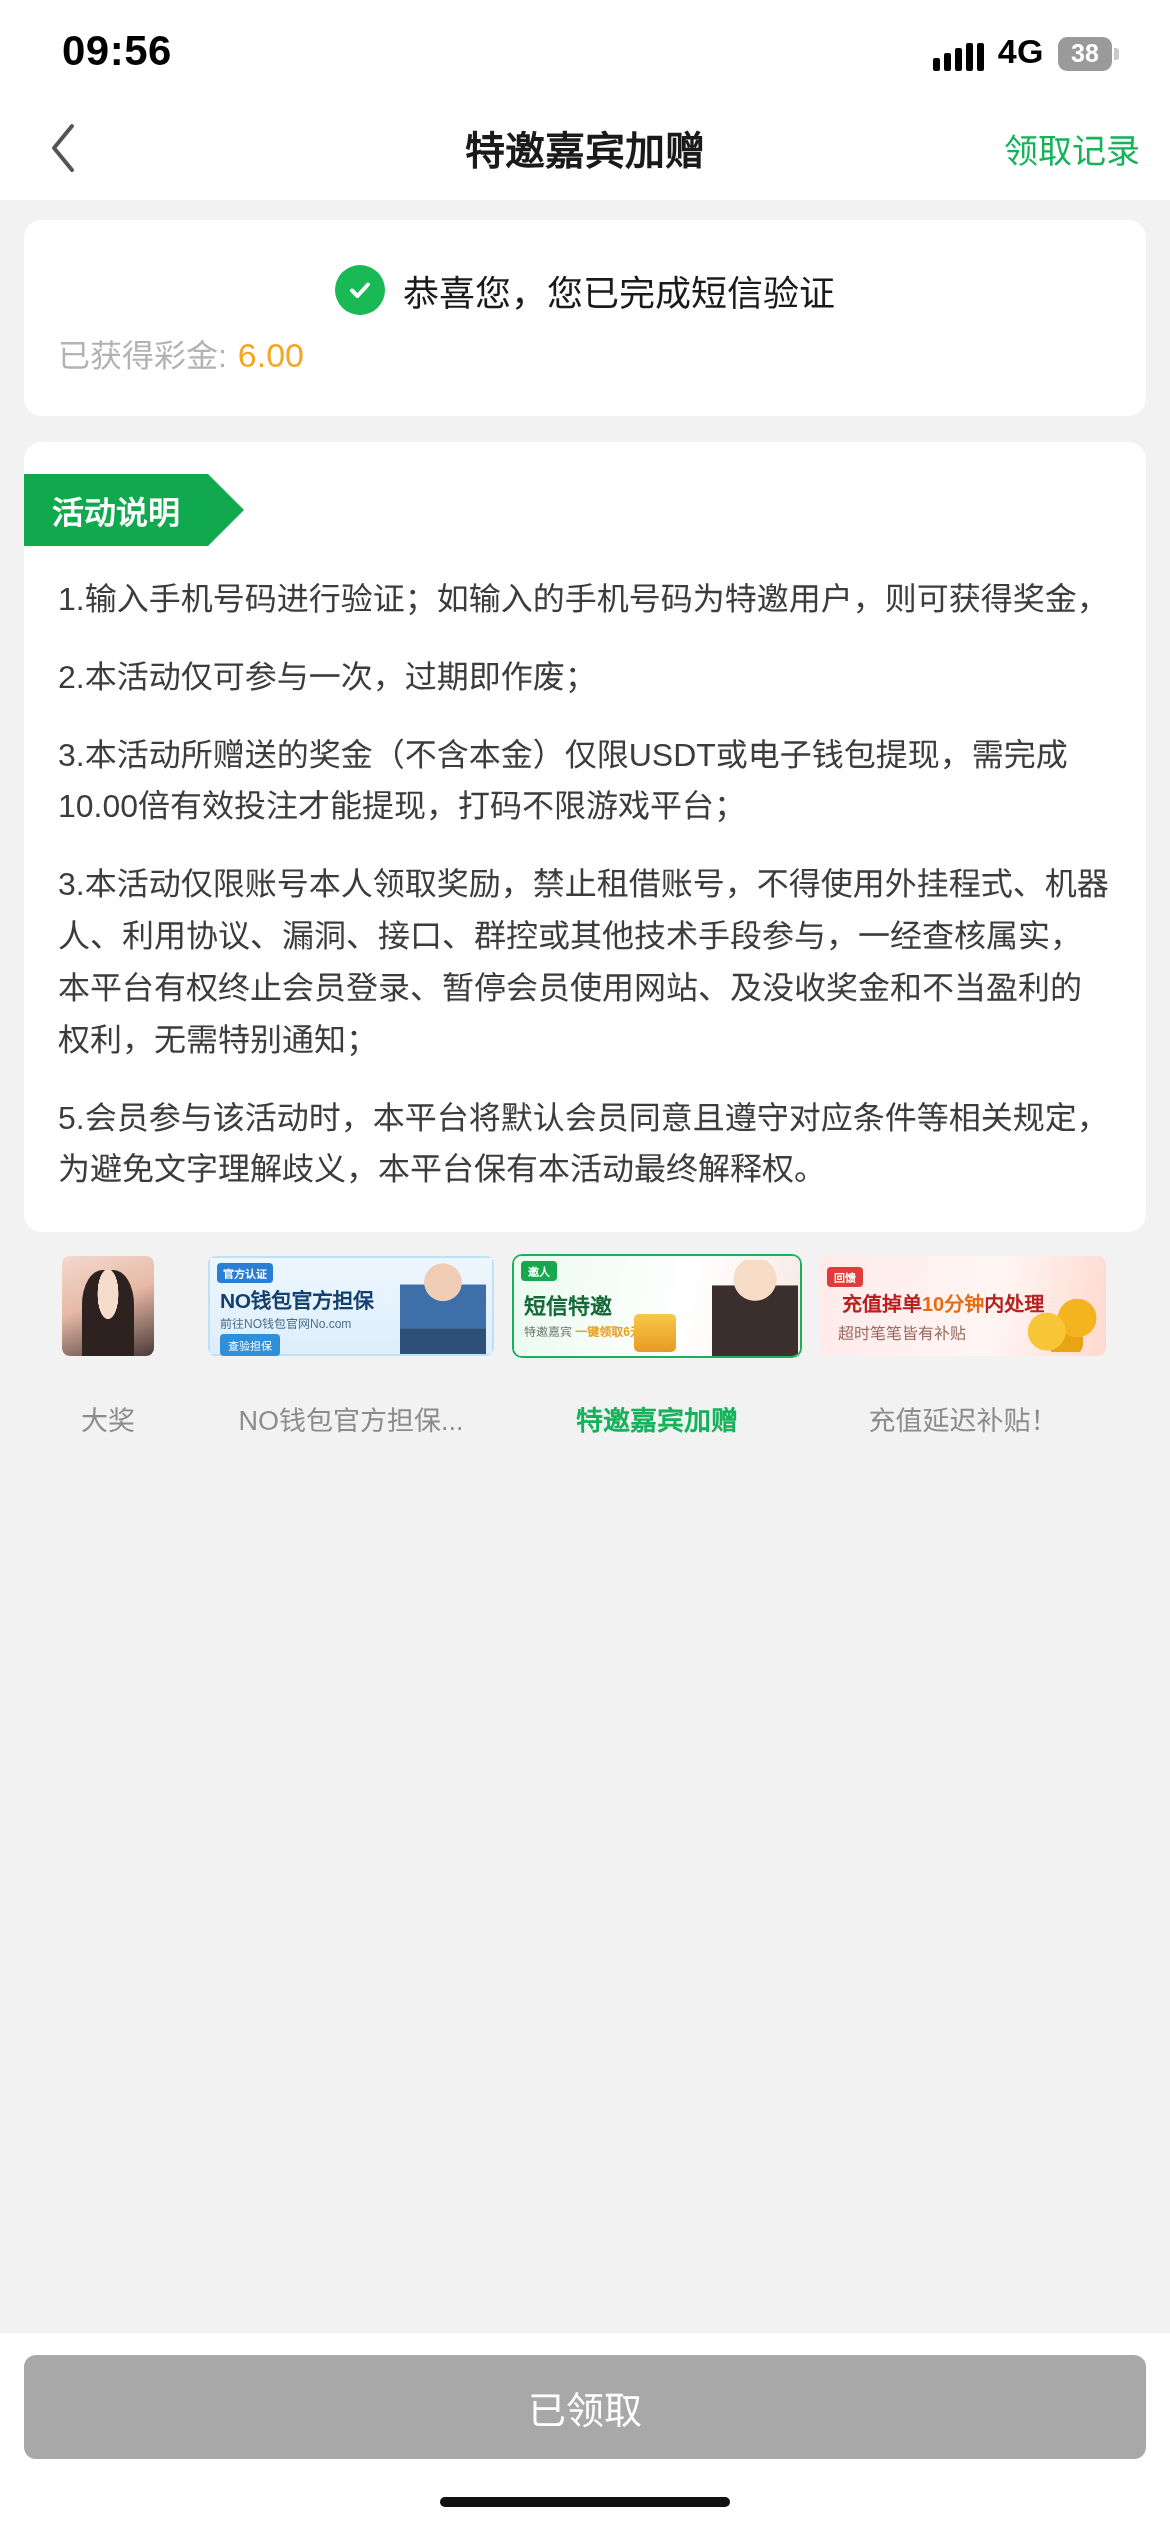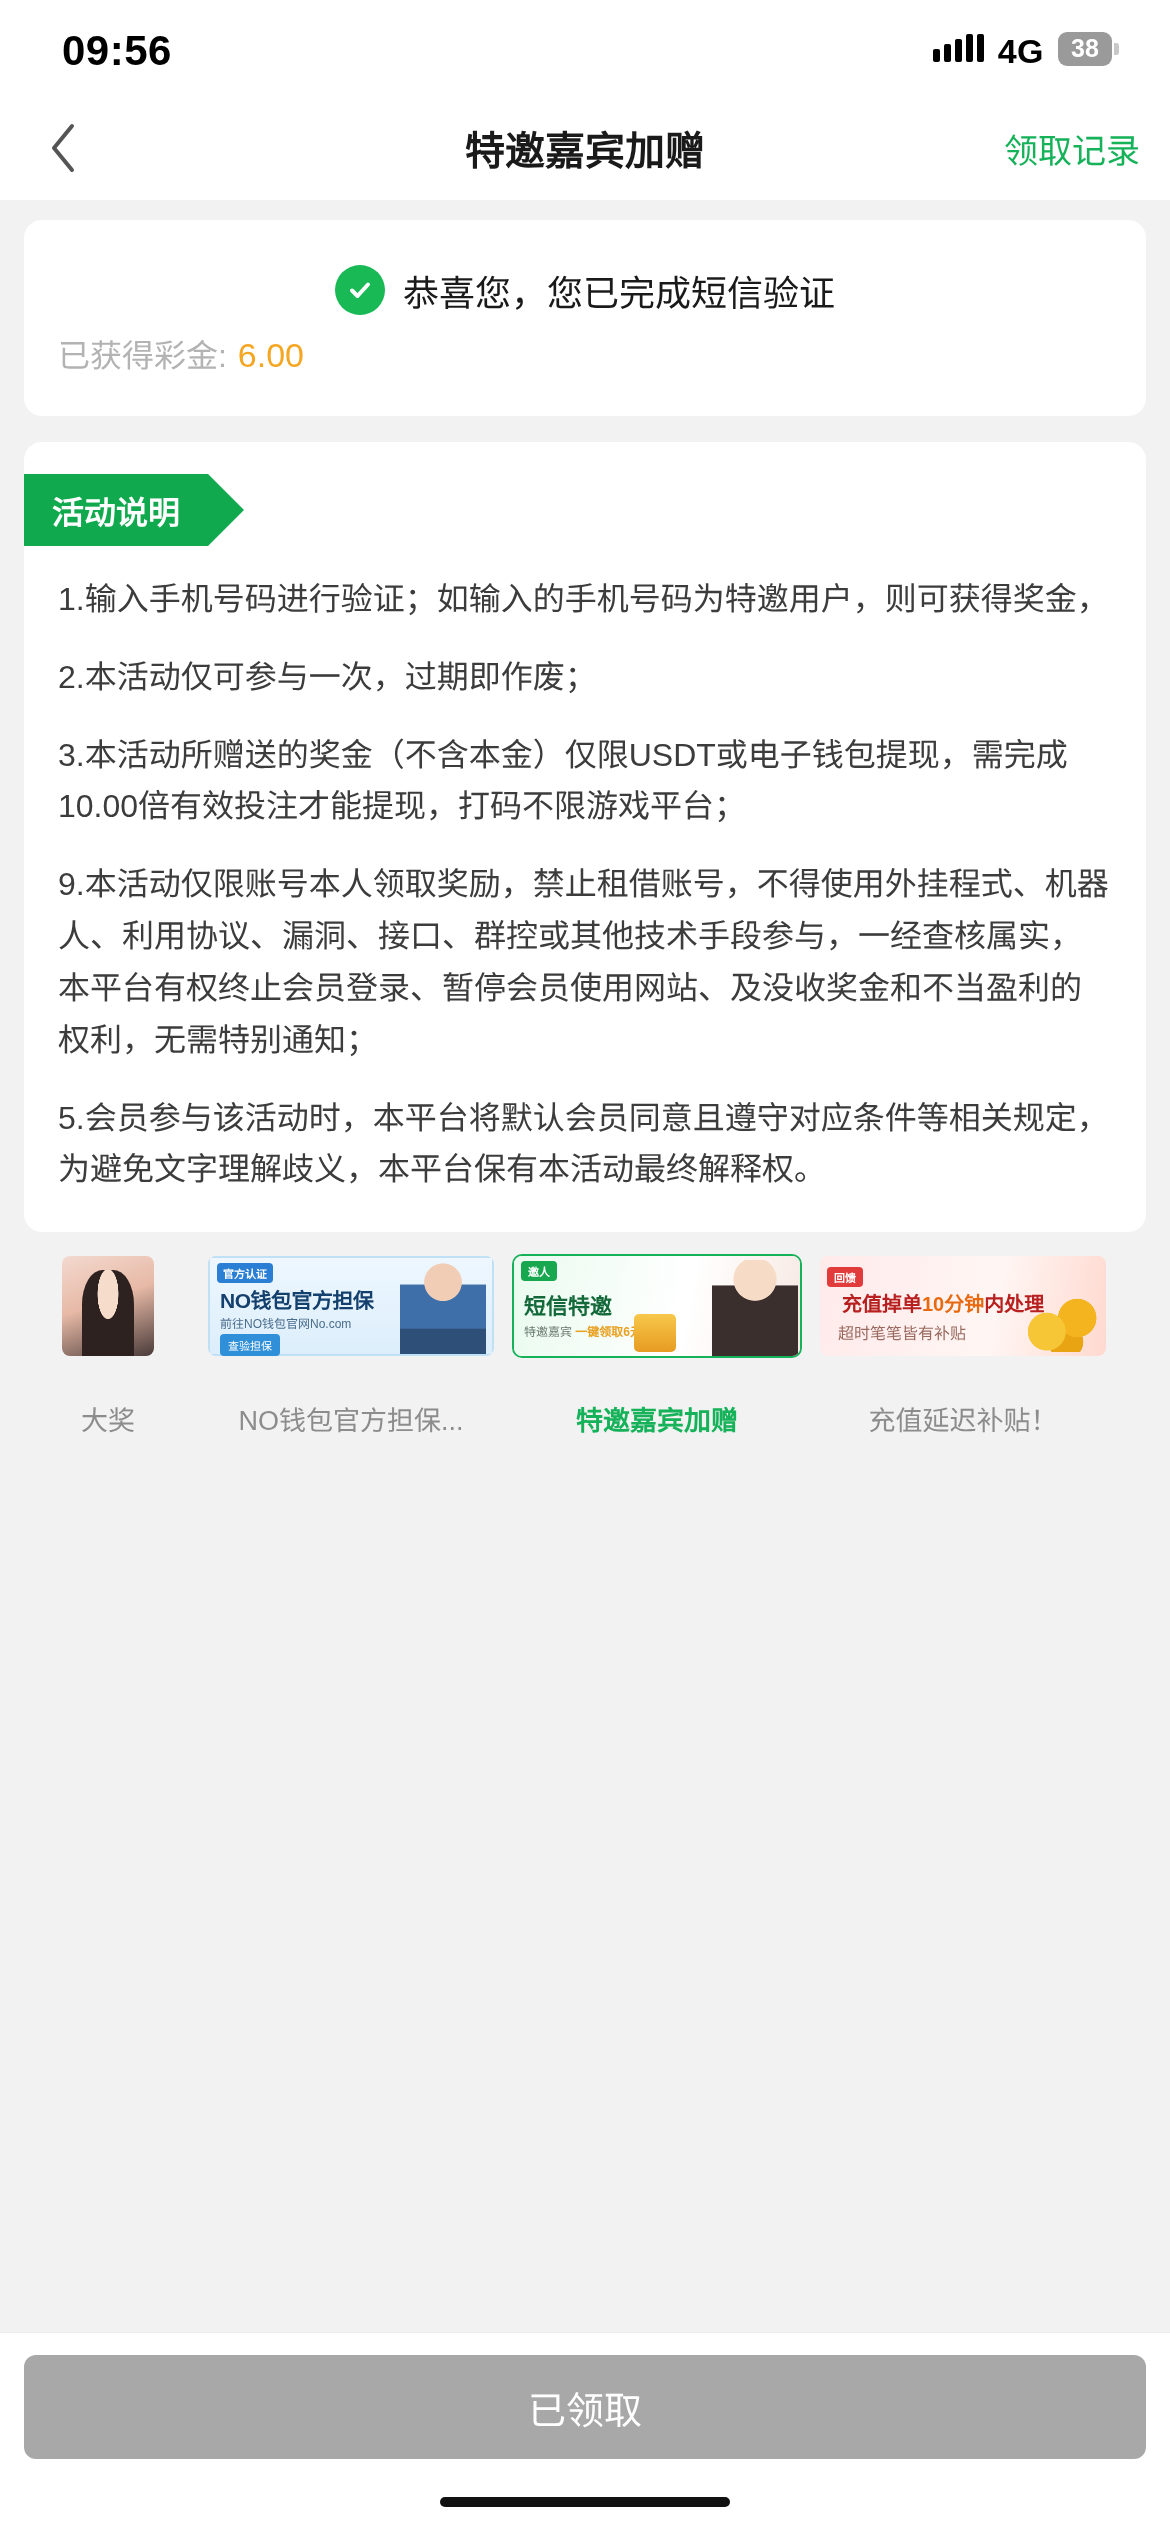--- a/index.html
+++ b/index.html
@@ -28,21 +28,21 @@
   }
   .status-time {
     font-size: 42px;
     font-weight: 700;
     color: #000;
     letter-spacing: 0.5px;
     margin-top: 6px;
   }
   .status-right {
     display: flex;
-    align-items: flex-start;
+    align-items: flex-end;
     gap: 14px;
     margin-top: 6px;
   }
   .signal-bars {
     display: flex;
     align-items: flex-end;
     gap: 4px;
     height: 30px;
   }
   .signal-bars i {
@@ -431,21 +431,21 @@
       <span class="amount-value">6.00</span>
     </div>
   </div>
 
   <div class="rules-card">
     <div class="ribbon">活动说明</div>
     <div class="rules-list">
       <div class="rule-item">1.输入手机号码进行验证；如输入的手机号码为特邀用户，则可获得奖金，</div>
       <div class="rule-item">2.本活动仅可参与一次，过期即作废；</div>
       <div class="rule-item">3.本活动所赠送的奖金（不含本金）仅限USDT或电子钱包提现，需完成10.00倍有效投注才能提现，打码不限游戏平台；</div>
-      <div class="rule-item">9.本活动仅限账号本人领取奖励，禁止租借账号，不得使用外挂程式、机器人、利用协议、漏洞、接口、群控或其他技术手段参与，一经查核属实，本平台有权终止会员登录、暂停会员使用网站、及没收奖金和不当盈利的权利，无需特别通知；</div>
+      <div class="rule-item">3.本活动仅限账号本人领取奖励，禁止租借账号，不得使用外挂程式、机器人、利用协议、漏洞、接口、群控或其他技术手段参与，一经查核属实，本平台有权终止会员登录、暂停会员使用网站、及没收奖金和不当盈利的权利，无需特别通知；</div>
       <div class="rule-item">5.会员参与该活动时，本平台将默认会员同意且遵守对应条件等相关规定，为避免文字理解歧义，本平台保有本活动最终解释权。</div>
     </div>
   </div>
 
   <div class="banner-strip">
 
     <div class="banner-cell small">
       <div class="banner-thumb">
         <div class="thumb-girl"></div>
       </div>

